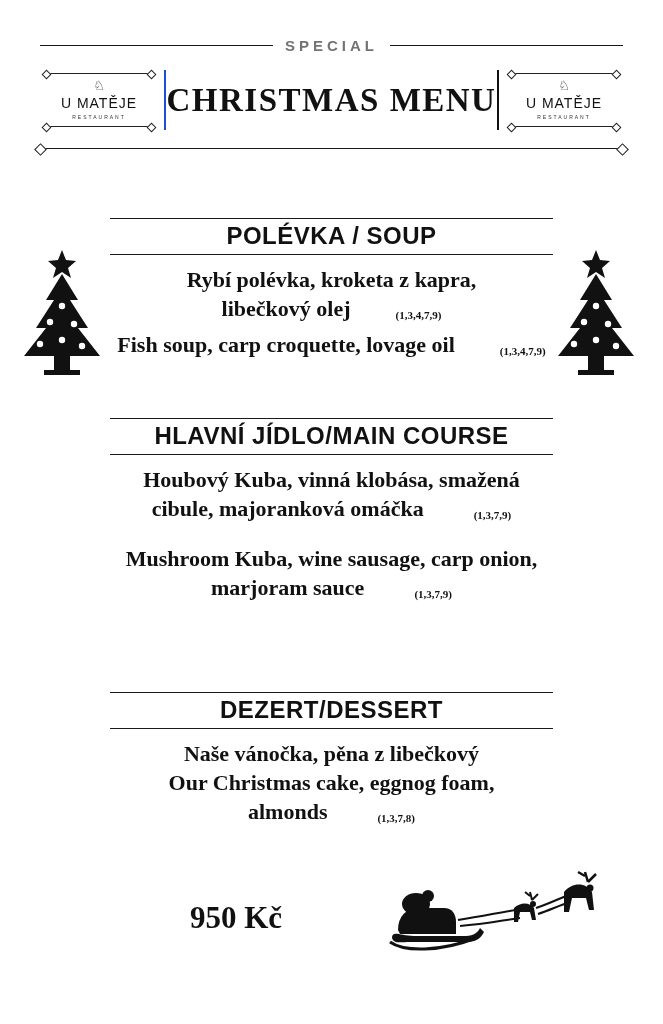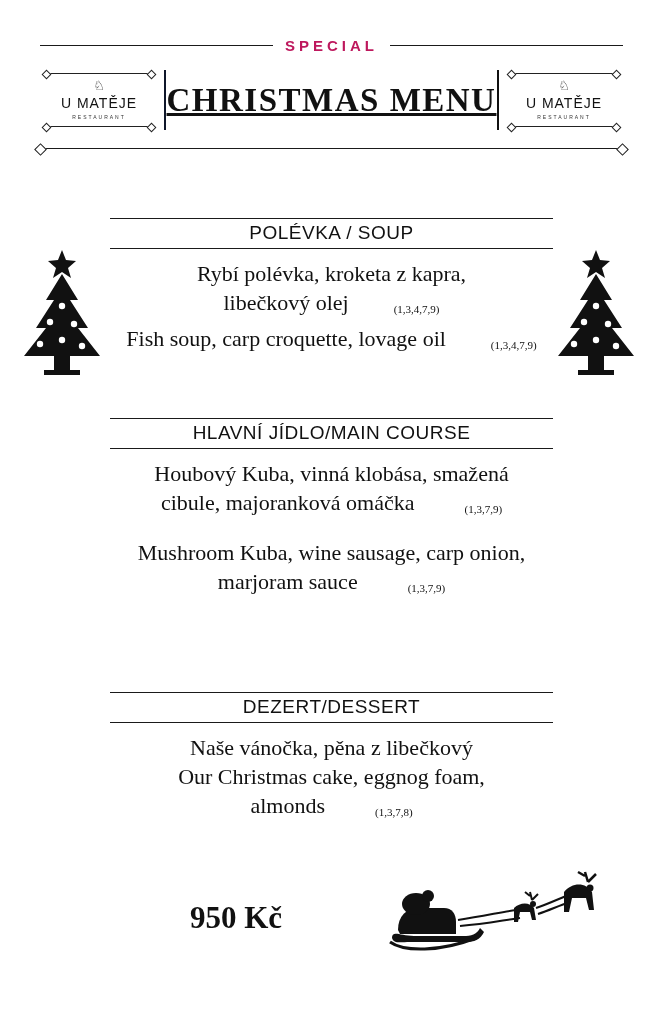--- a/index.html
+++ b/index.html
@@ -40,21 +40,21 @@
   .special-row .rule {
     flex: 1;
     height: 1px;
     background: #1a1a1a;
   }
   .special-word {
     font-family: "Liberation Sans", sans-serif;
     font-weight: bold;
     font-size: 15px;
     letter-spacing: 4px;
-    color: #be185d;
+    color: #737373;
     white-space: nowrap;
   }
 
   .header-main {
     display: flex;
     align-items: center;
     justify-content: center;
     margin-top: 8px;
     height: 72px;
   }
@@ -105,25 +105,24 @@
     background: #fff;
   }
   .logo-flourish:before { left: -3px; }
   .logo-flourish:after { right: -3px; }
 
   .title-wrap {
     flex: 1;
     display: flex;
     align-items: center;
     justify-content: center;
-    border-left: 2px solid #0f172a;
+    border-left: 2px solid #1d4ed8;
     border-right: 2px solid #111;
     height: 60px;
     margin: 0 6px;
-    text-decoration: underline;
   }
   .menu-title {
     font-family: "Liberation Serif", serif;
     font-weight: bold;
     font-size: 33px;
     letter-spacing: 1.5px;
     white-space: nowrap;
   }
 
   .header-bottom-rule {
@@ -153,28 +152,29 @@
     text-align: center;
   }
   .section-head {
     border-top: 1px solid #1a1a1a;
     border-bottom: 1px solid #1a1a1a;
     padding: 3px 0 4px 0;
     margin-bottom: 10px;
   }
   .section-title {
     font-family: "Liberation Sans", sans-serif;
-    font-weight: normal;
-    font-size: 19px;
+    font-weight: bold;
+    font-size: 24px;
     letter-spacing: 0.5px;
   }
   .dish {
     font-family: "Liberation Serif", serif;
     font-size: 22px;
     line-height: 29px;
+    font-weight: bold;
   }
   .dish.en { }
   .alg {
     font-size: 11px;
     vertical-align: -3px;
     padding-left: 45px;
   }
   .alg.sp { margin-left: 5px; }
   .gap { height: 14px; }
 

